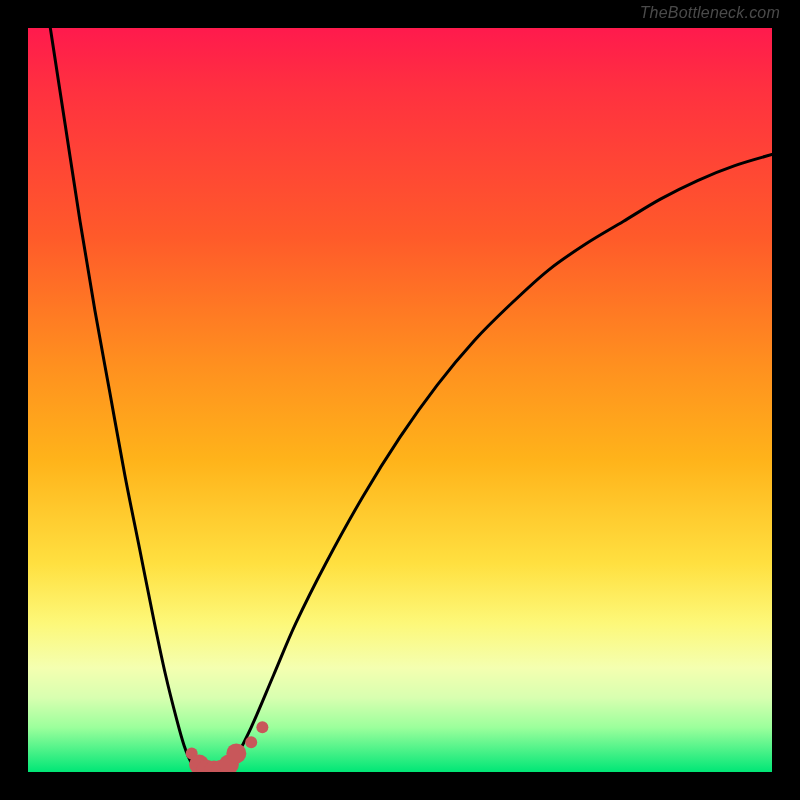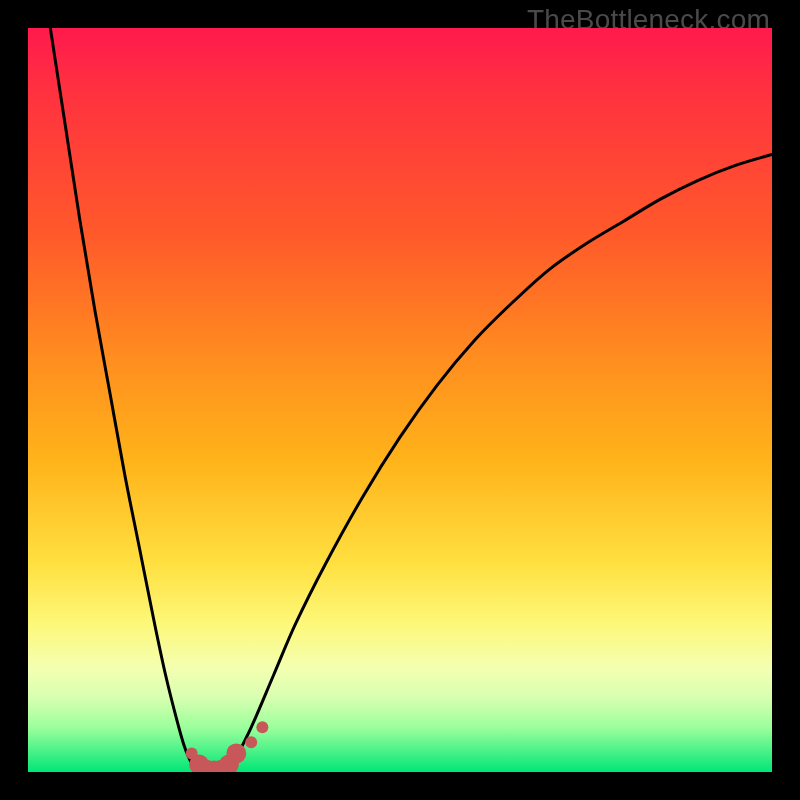--- a/index.html
+++ b/index.html
@@ -41,25 +41,26 @@
       #fdf879 80%,
       #f4ffb0 86%,
       #d8ffb0 90%,
       #9cff9c 94%,
       #00e676 100%
     );
   }
   .attribution {
     position: absolute;
     top: 4px;
-    right: 30px;
+    right: 20px;
     color: #4a4a4a;
-    font-size: 28px;
+    font-size: 16px;
     font-weight: 500;
     letter-spacing: 0.2px;
+    font-style: italic;
   }
   svg.curves {
     position: absolute;
     inset: 0;
   }
 </style>
 </head>
 <body>
 
 <div class="frame">

